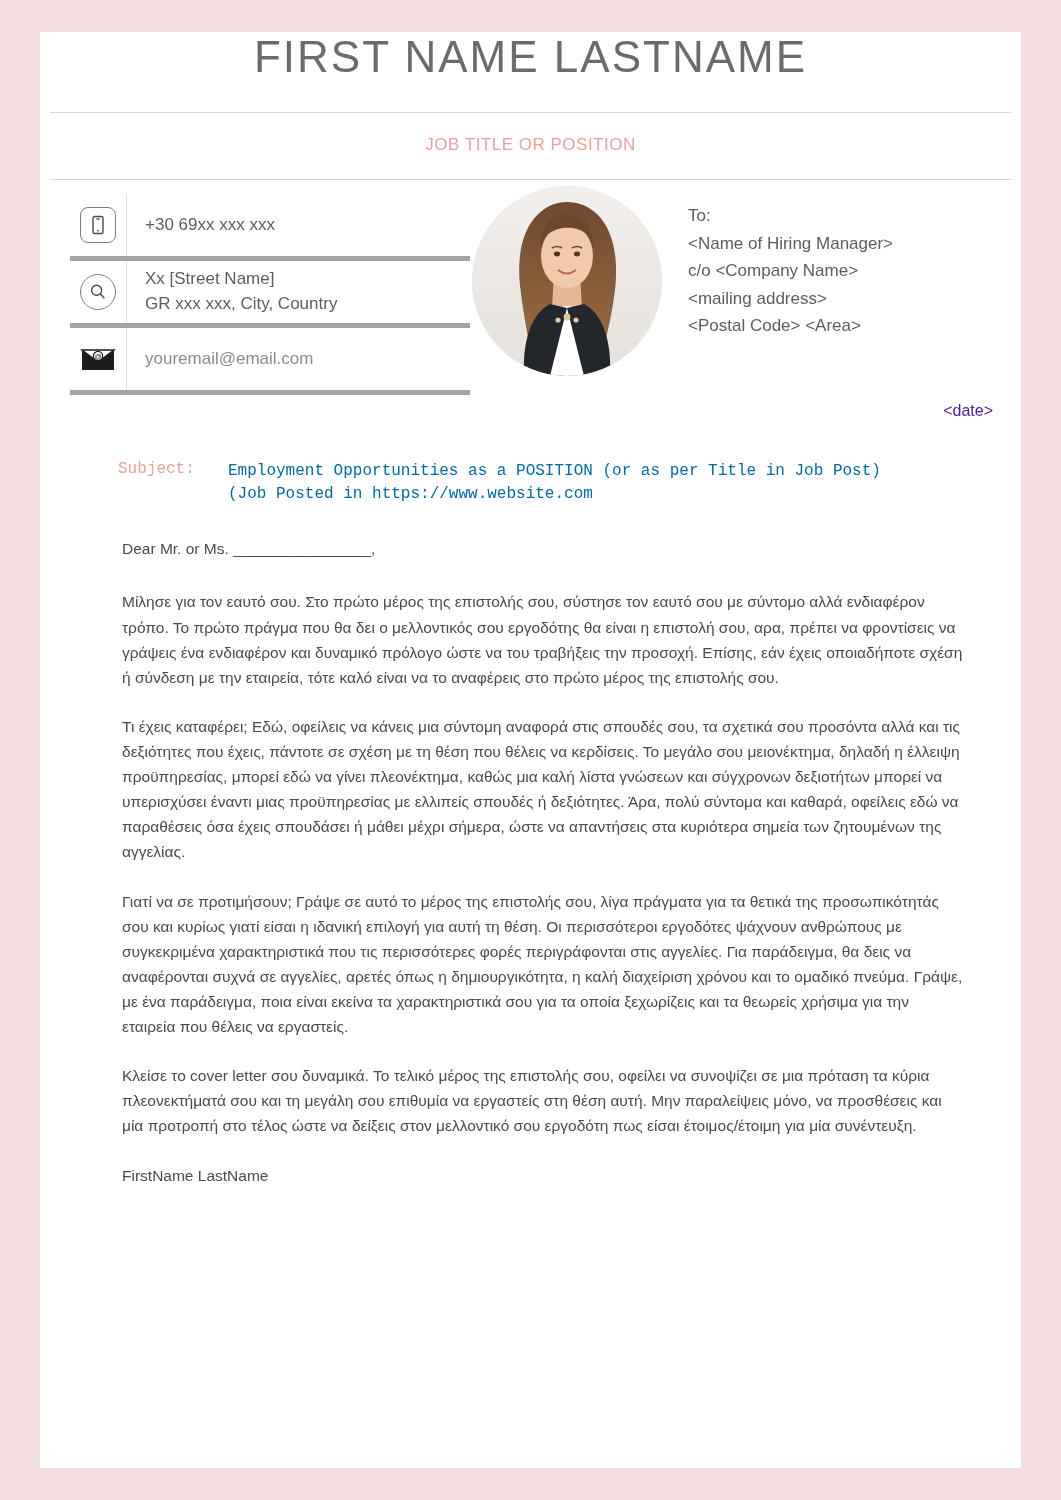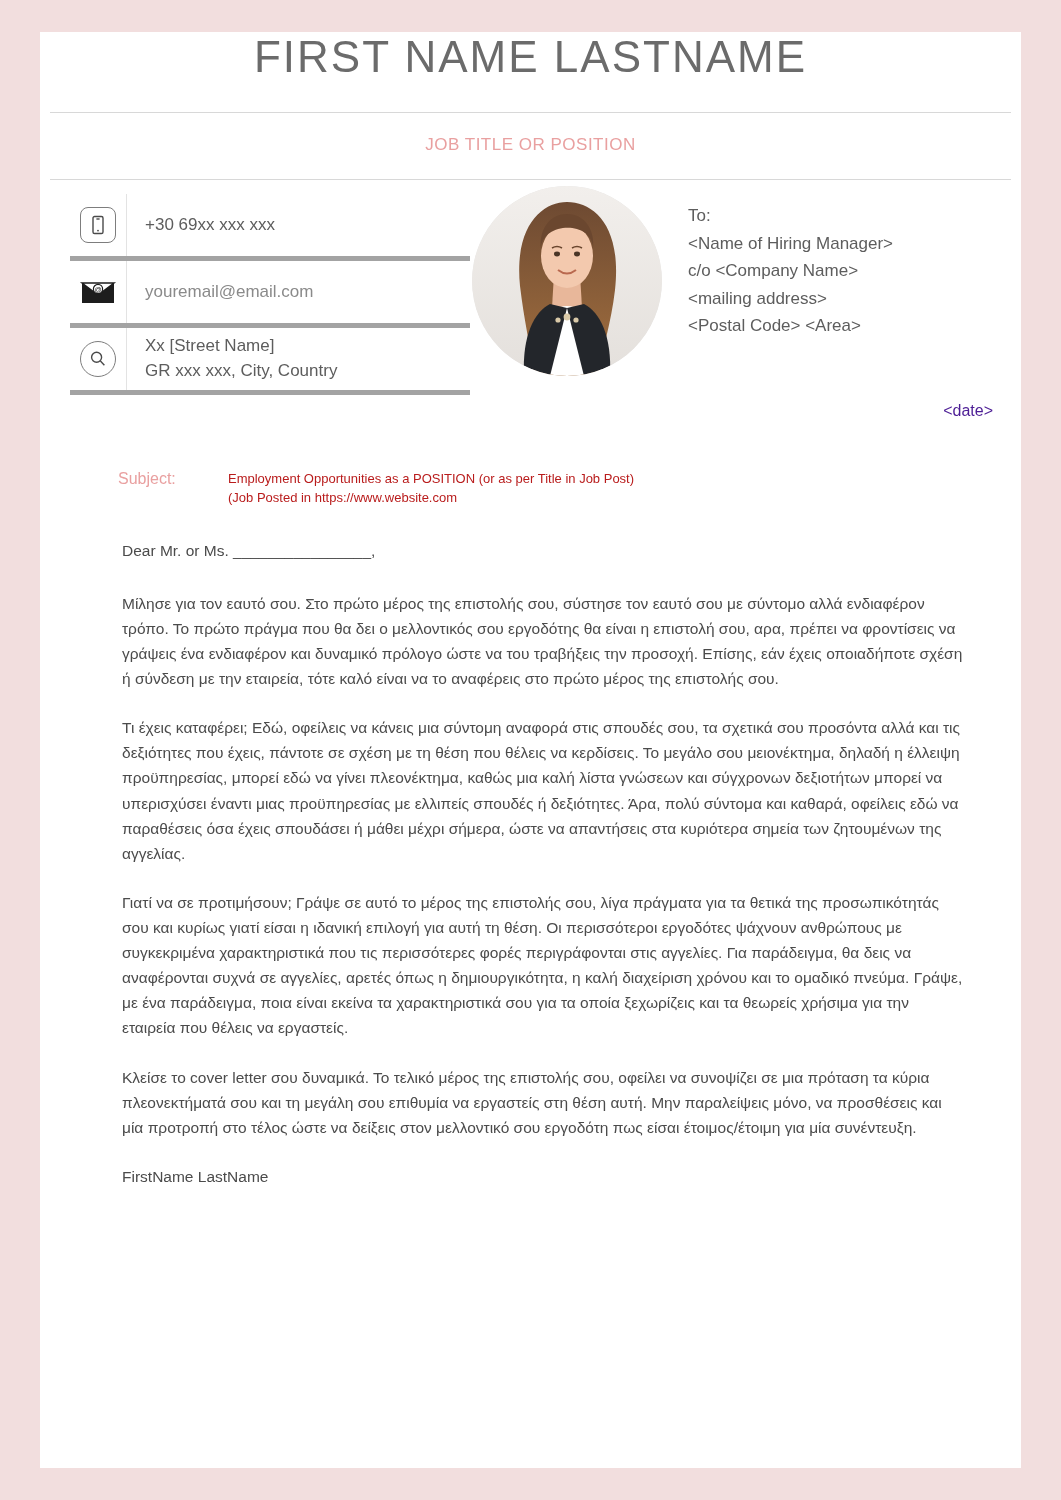--- a/index.html
+++ b/index.html
@@ -131,35 +131,35 @@
   .date-line {
     position: absolute;
     right: 28px;
     top: 222px;
     font-size: 16px;
     color: #4c1d95;
   }
   
   .subject-wrap {
     position: relative;
-    margin-top: 10px;
     padding-left: 78px;
     padding-right: 16px;
+    font-family: Liberation Mono, monospace;
   }
   .subject-label {
     position: absolute;
     left: 78px;
     top: 0;
     color: #e9a0a0;
     font-size: 16px;
   }
   .subject-text {
     margin-left: 110px;
-    font-size: 13px;
-    color: #b91c1c;
+    font-size: 16px;
+    color: #0369a1;
     line-height: 1.45;
   }
   
   .letter {
     padding: 30px 58px 0 82px;
     color: #4b4b4b;
     font-size: 15.5px;
     line-height: 1.62;
   }
   .letter p {
@@ -195,49 +195,49 @@
           <div class="sq-icon">
             <svg width="14" height="20" viewBox="0 0 14 20" fill="none" stroke="#4a4a4a" stroke-width="1.4">
               <rect x="2" y="1.5" width="10" height="17" rx="1.6"></rect>
               <line x1="5.4" y1="4" x2="8.6" y2="4"></line>
               <circle cx="7" cy="15.6" r="0.9" fill="#4a4a4a" stroke="none"></circle>
             </svg>
           </div>
         </div>
         <div class="c-sep"></div>
         <div class="c-text">+30 69xx xxx xxx</div>
-      </div>
-
-      <div class="contact-row">
-        <div class="c-icon">
-          <svg width="40" height="30" viewBox="0 0 40 30">
-            <rect x="4" y="6" width="32" height="20" fill="#1d1d1d"></rect>
-            <polygon points="4,6 20,18 36,6" fill="#ffffff" stroke="#1d1d1d" stroke-width="1.4"></polygon>
-            <circle cx="20" cy="12" r="4.6" fill="#ffffff" stroke="#1d1d1d" stroke-width="1.2"></circle>
-            <text x="20" y="15.2" font-size="7" text-anchor="middle" fill="#1d1d1d" font-family="Liberation Sans, sans-serif">@</text>
-          </svg>
-        </div>
-        <div class="c-sep"></div>
-        <div class="c-text muted">youremail@email.com</div>
       </div>
 
       <div class="contact-row">
         <div class="c-icon">
           <div class="circle-icon">
             <svg width="20" height="20" viewBox="0 0 20 20" fill="none" stroke="#4a4a4a" stroke-width="1.4">
               <circle cx="8.6" cy="8.2" r="5"></circle>
               <line x1="12.4" y1="12" x2="16.4" y2="16.2"></line>
             </svg>
           </div>
         </div>
         <div class="c-sep"></div>
         <div>
           <div class="c-text">Xx [Street Name]</div>
           <div class="c-text">GR xxx xxx, City, Country</div>
         </div>
+      </div>
+
+      <div class="contact-row">
+        <div class="c-icon">
+          <svg width="40" height="30" viewBox="0 0 40 30">
+            <rect x="4" y="6" width="32" height="20" fill="#1d1d1d"></rect>
+            <polygon points="4,6 20,18 36,6" fill="#ffffff" stroke="#1d1d1d" stroke-width="1.4"></polygon>
+            <circle cx="20" cy="12" r="4.6" fill="#ffffff" stroke="#1d1d1d" stroke-width="1.2"></circle>
+            <text x="20" y="15.2" font-size="7" text-anchor="middle" fill="#1d1d1d" font-family="Liberation Sans, sans-serif">@</text>
+          </svg>
+        </div>
+        <div class="c-sep"></div>
+        <div class="c-text muted">youremail@email.com</div>
       </div>
 
 
     </div>
 
     <div class="photo">
       <svg width="190" height="190" viewBox="0 0 190 190">
         <defs>
           <clipPath id="circ">
               <circle cx="95" cy="95" r="95"></circle>

